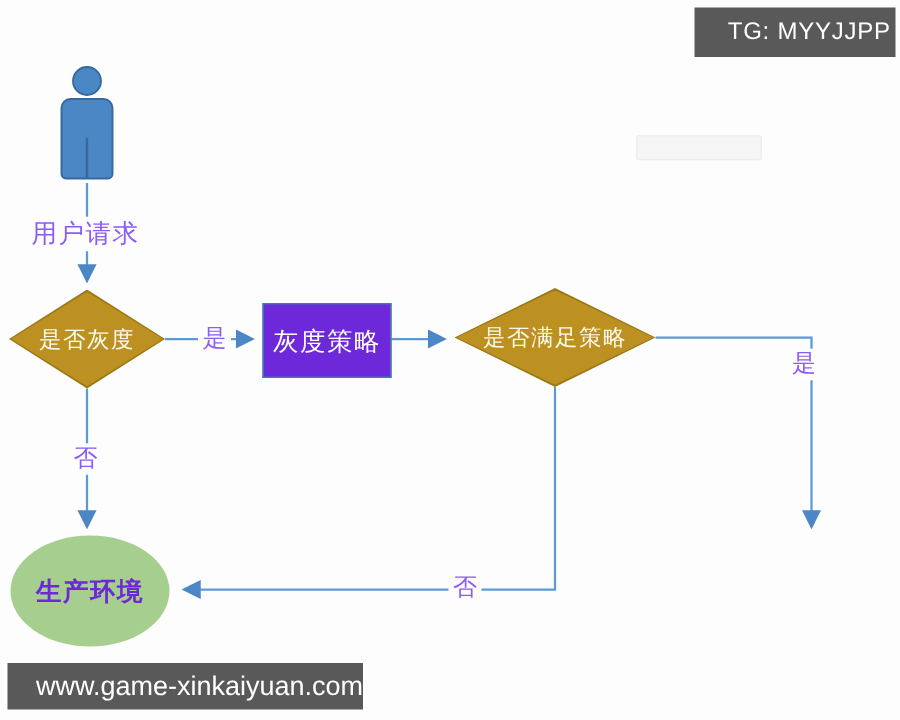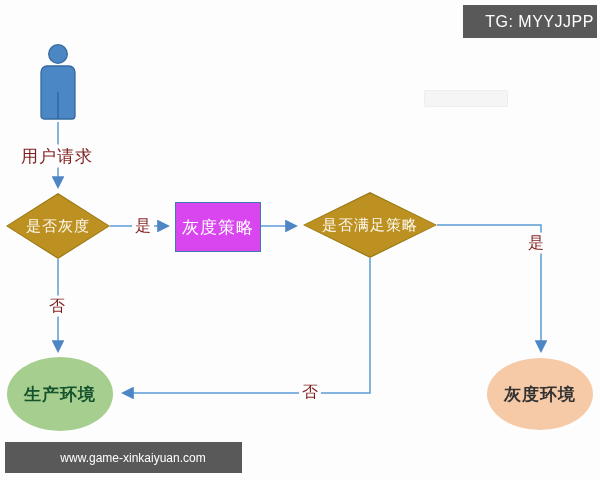--- a/index.html
+++ b/index.html
@@ -20,47 +20,47 @@
     position:absolute; inset:1.5px;
     clip-path:polygon(50% 0,100% 50%,50% 100%,0 50%);
     background:#BD9121; display:flex; align-items:center; justify-content:center;
     color:#fdf9ef; font-size:15px; letter-spacing:1px; white-space:nowrap;
   }
   #diamond-gray    { left:6px;   top:193px; width:104px; height:66px; }
   #diamond-satisfy { left:303px; top:192px; width:134px; height:66px; }
 
   #process-box {
     left:175px; top:202px; width:86px; height:50px;
-    background:#d946ef; border:1px solid #3d7ab2;
+    background:#6d28d9; border:1px solid #3d7ab2;
     color:#ffffff; font-size:17px; letter-spacing:1px; white-space:nowrap;
   }
 
   .terminal {
     border-radius:50%; font-weight:bold; font-size:17px; letter-spacing:1px; white-space:nowrap;
   }
-  #terminal-production { left:7px;   top:357px; width:106px; height:74px; background:#A6CE8E; color:#14532d; }
+  #terminal-production { left:7px;   top:357px; width:106px; height:74px; background:#A6CE8E; color:#6d28d9; }
   #terminal-grayenv    { left:487px; top:358px; width:106px; height:72px; background:#F6CAA7; color:#333333; }
 
   
   #person { position:absolute; left:39px; top:44px; z-index:2; }
 
   
   .flow-label {
     position:absolute; z-index:3; transform:translate(-50%,-50%);
-    color:#7f1d1d; font-size:16px; background:#fdfdfd; padding:0 3px; white-space:nowrap;
+    color:#8b5cf6; font-size:16px; background:#fdfdfd; padding:0 3px; white-space:nowrap;
   }
   #label-user { font-size:17px; letter-spacing:1px; }
 
   
   .badge {
     position:absolute; z-index:4; background:#595959; color:#ffffff;
     display:flex; align-items:center; justify-content:center; white-space:nowrap;padding-left:19px;
   }
   #tg-badge   { left:463px; top:5px;   width:134px; height:33px; font-size:16px; letter-spacing:0.5px; }
-  #site-badge { left:5px;   top:442px; width:237px; height:31px; font-size:12px; }
+  #site-badge { left:5px;   top:442px; width:237px; height:31px; font-size:18px; }
 
   #faint-watermark {
     position:absolute; left:424px; top:90px; width:84px; height:17px; z-index:1;
     background:rgba(120,120,120,0.06); border:1px solid rgba(120,120,120,0.05); border-radius:2px;
   }
 </style>
 </head>
 <body>
 
 <div id="stage">
@@ -104,23 +104,20 @@
   <div id="diamond-satisfy" class="shape diamond">
     <div class="inner">
       <span>是否满足策略</span>
     </div>
   </div>
 
   <div id="terminal-production" class="shape terminal">
     <span>生产环境</span>
   </div>
 
-  <div id="terminal-grayenv" class="shape terminal">
-    <span>灰度环境</span>
-  </div>
 
   <span id="label-user" class="flow-label" style="left:57px; top:156px;">用户请求</span>
 
   <span class="flow-label" style="left:143px; top:226px;">是</span>
 
   <span class="flow-label" style="left:536px; top:243px;">是</span>
 
   <span class="flow-label" style="left:57px; top:306px;">否</span>
 
   <span class="flow-label" style="left:310px; top:392px;">否</span>

